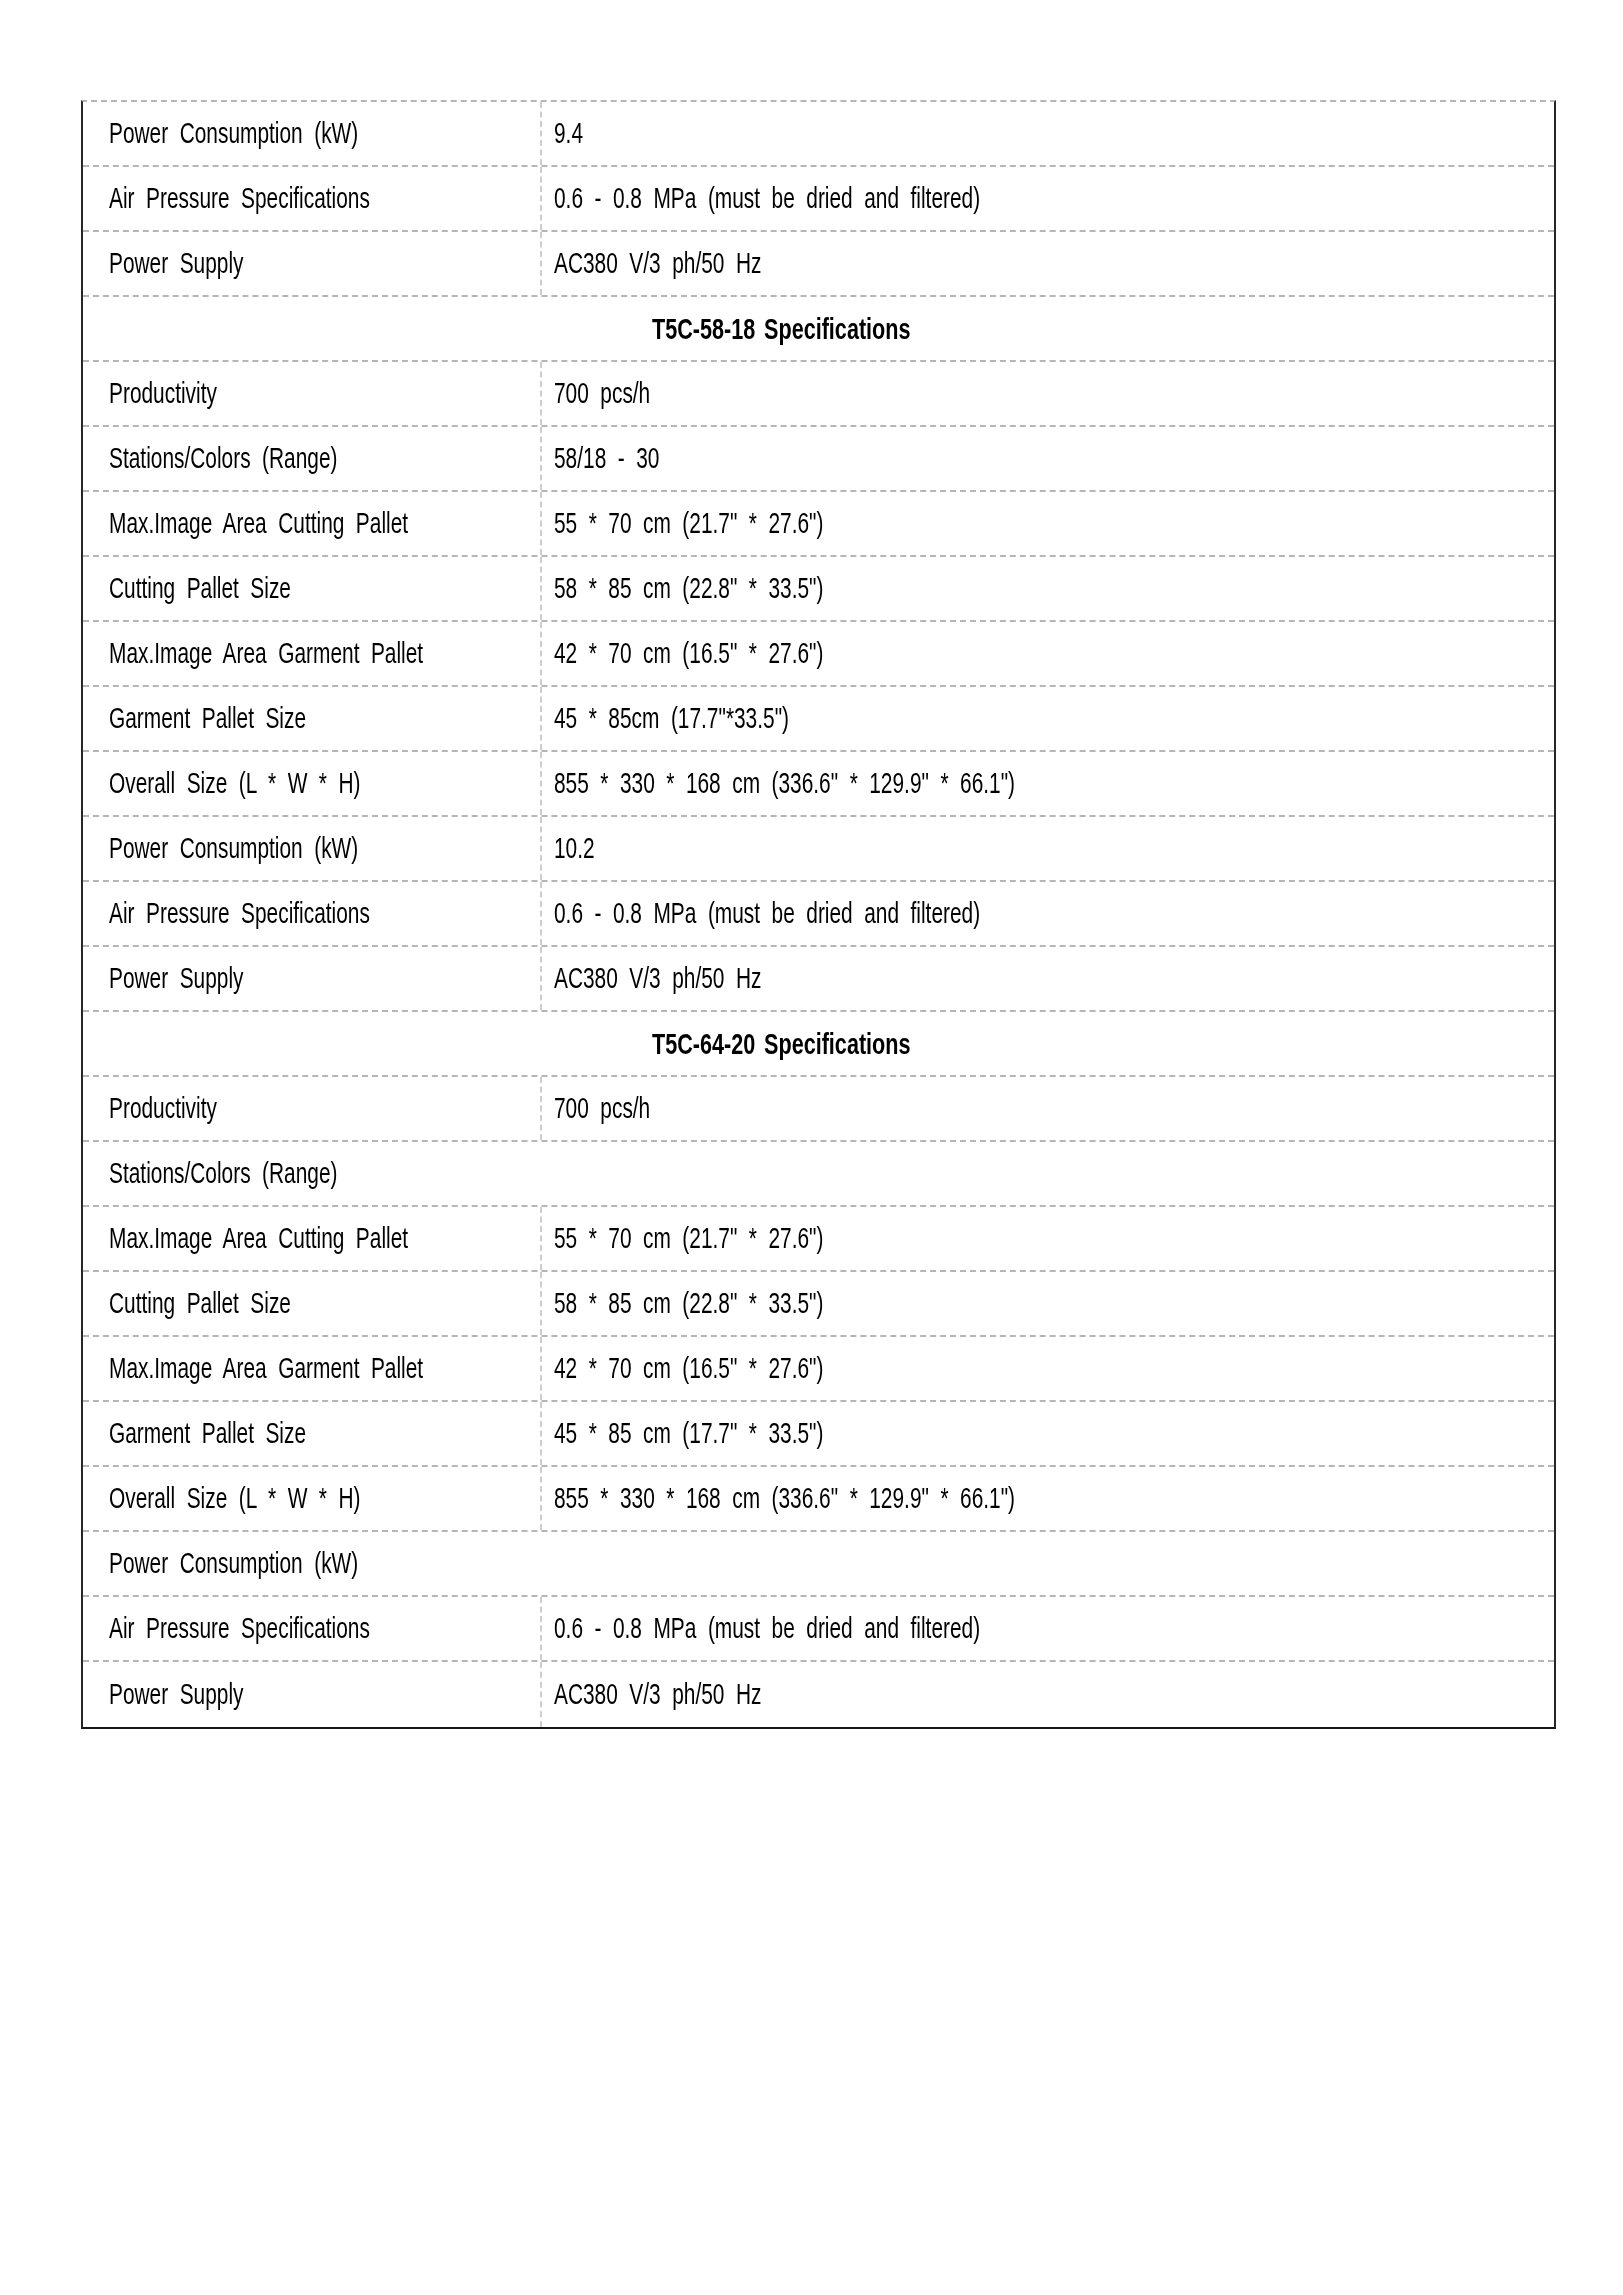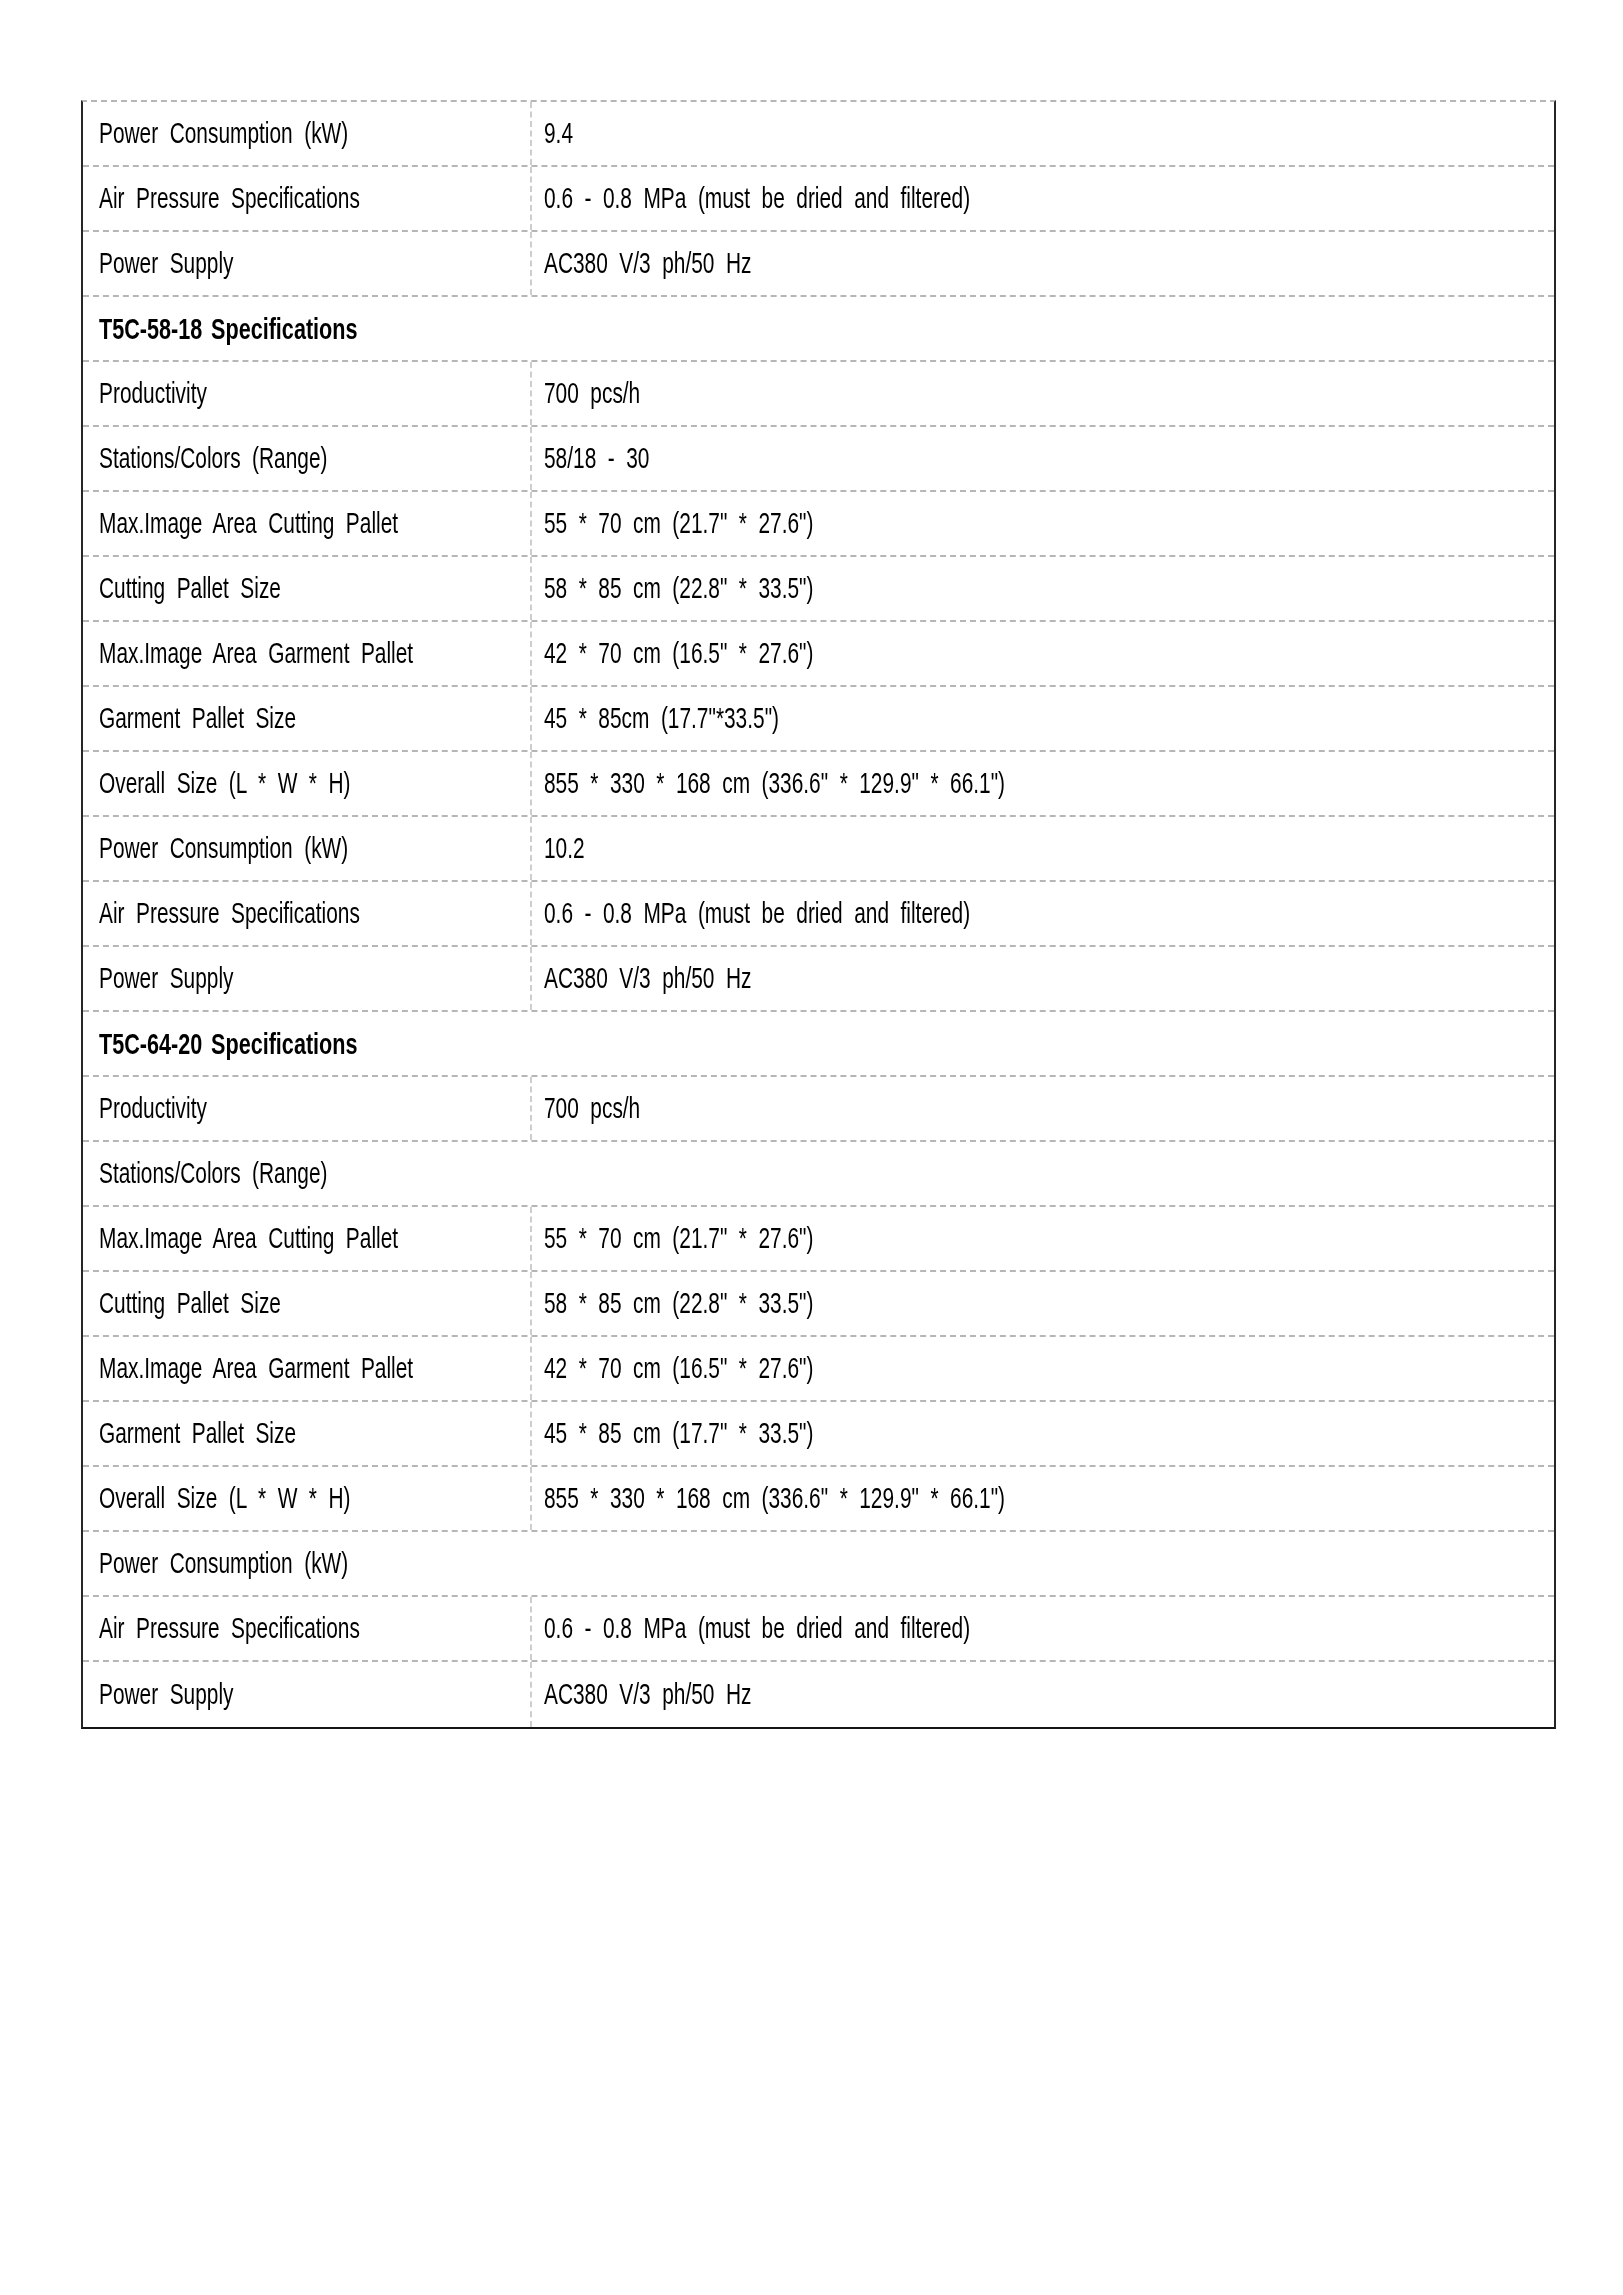--- a/index.html
+++ b/index.html
@@ -44,29 +44,31 @@
   .cell {
     box-sizing: border-box;
     display: flex;
     align-items: center;
     overflow: hidden;
   }
   .cell.label {
     width: 447px;
     padding-left: 16.4px;
     flex: 0 0 447px;
+    margin-left: 10px;
   }
   .cell.value {
     flex: 1 1 auto;
     border-left: 2px dashed #cdcdcd;
     padding-left: 12.4px;
   }
   .row.section .cell.label {
     width: auto;
     flex: 1 1 auto;
+    justify-content: center;
   }
   .txt {
     display: inline-block;
     white-space: nowrap;
     transform: scaleX(0.72);
     transform-origin: 0 50%;
     font-size: 29px;
     line-height: 1;
     word-spacing: 7.9px;
     letter-spacing: 0px;

